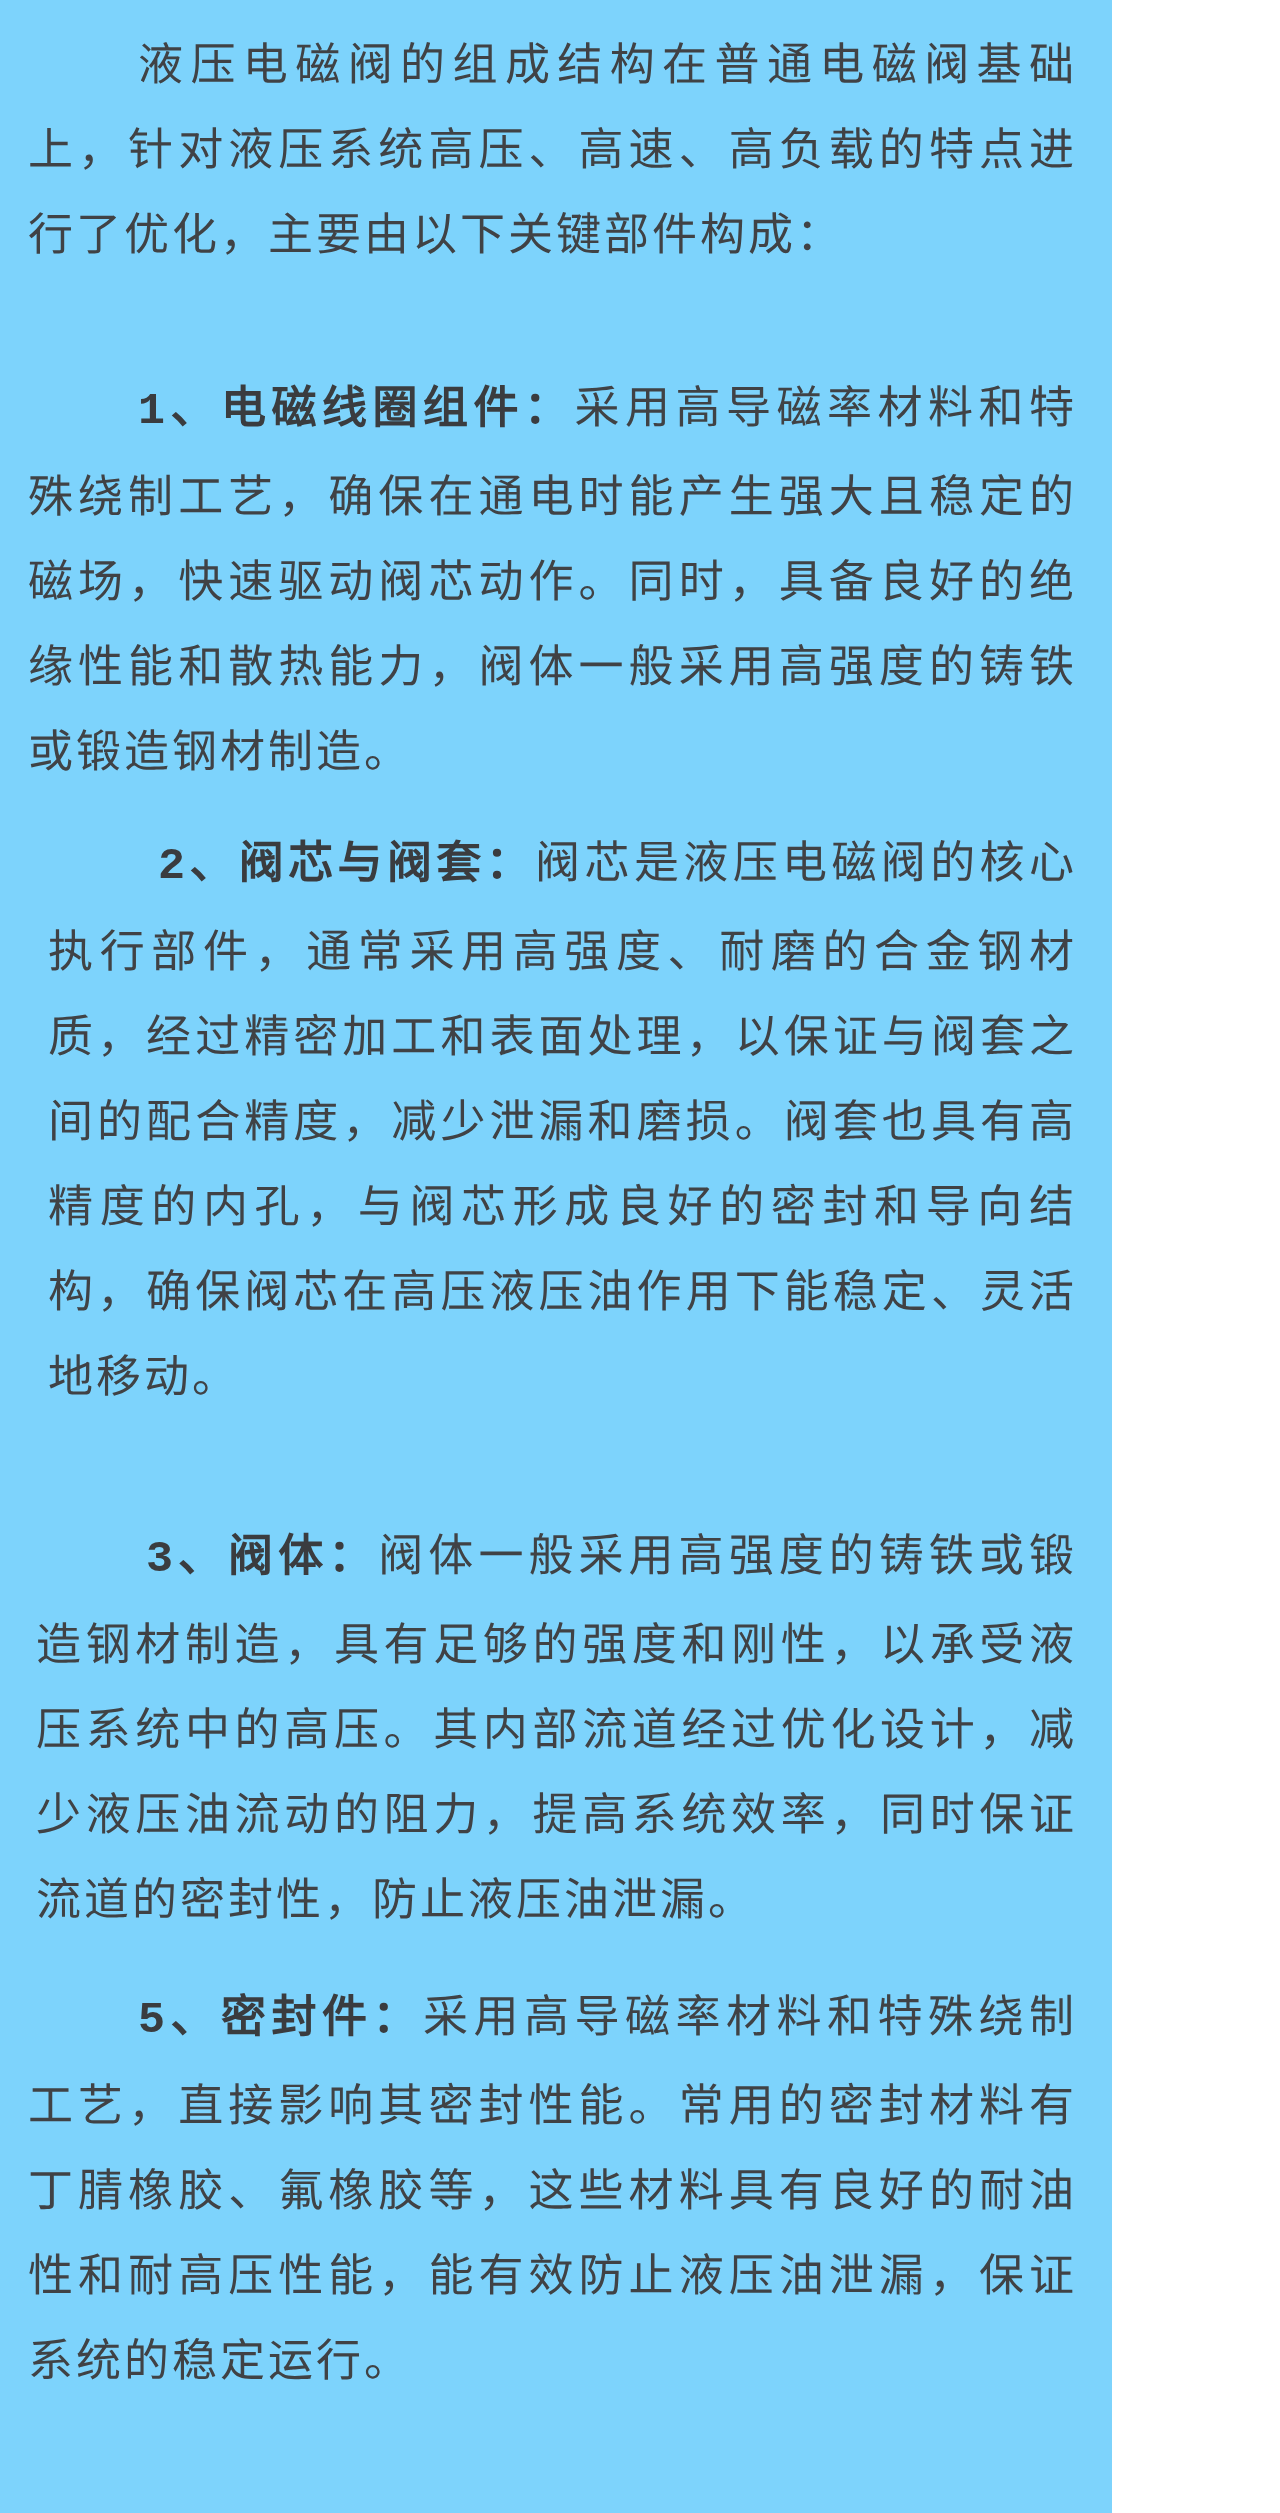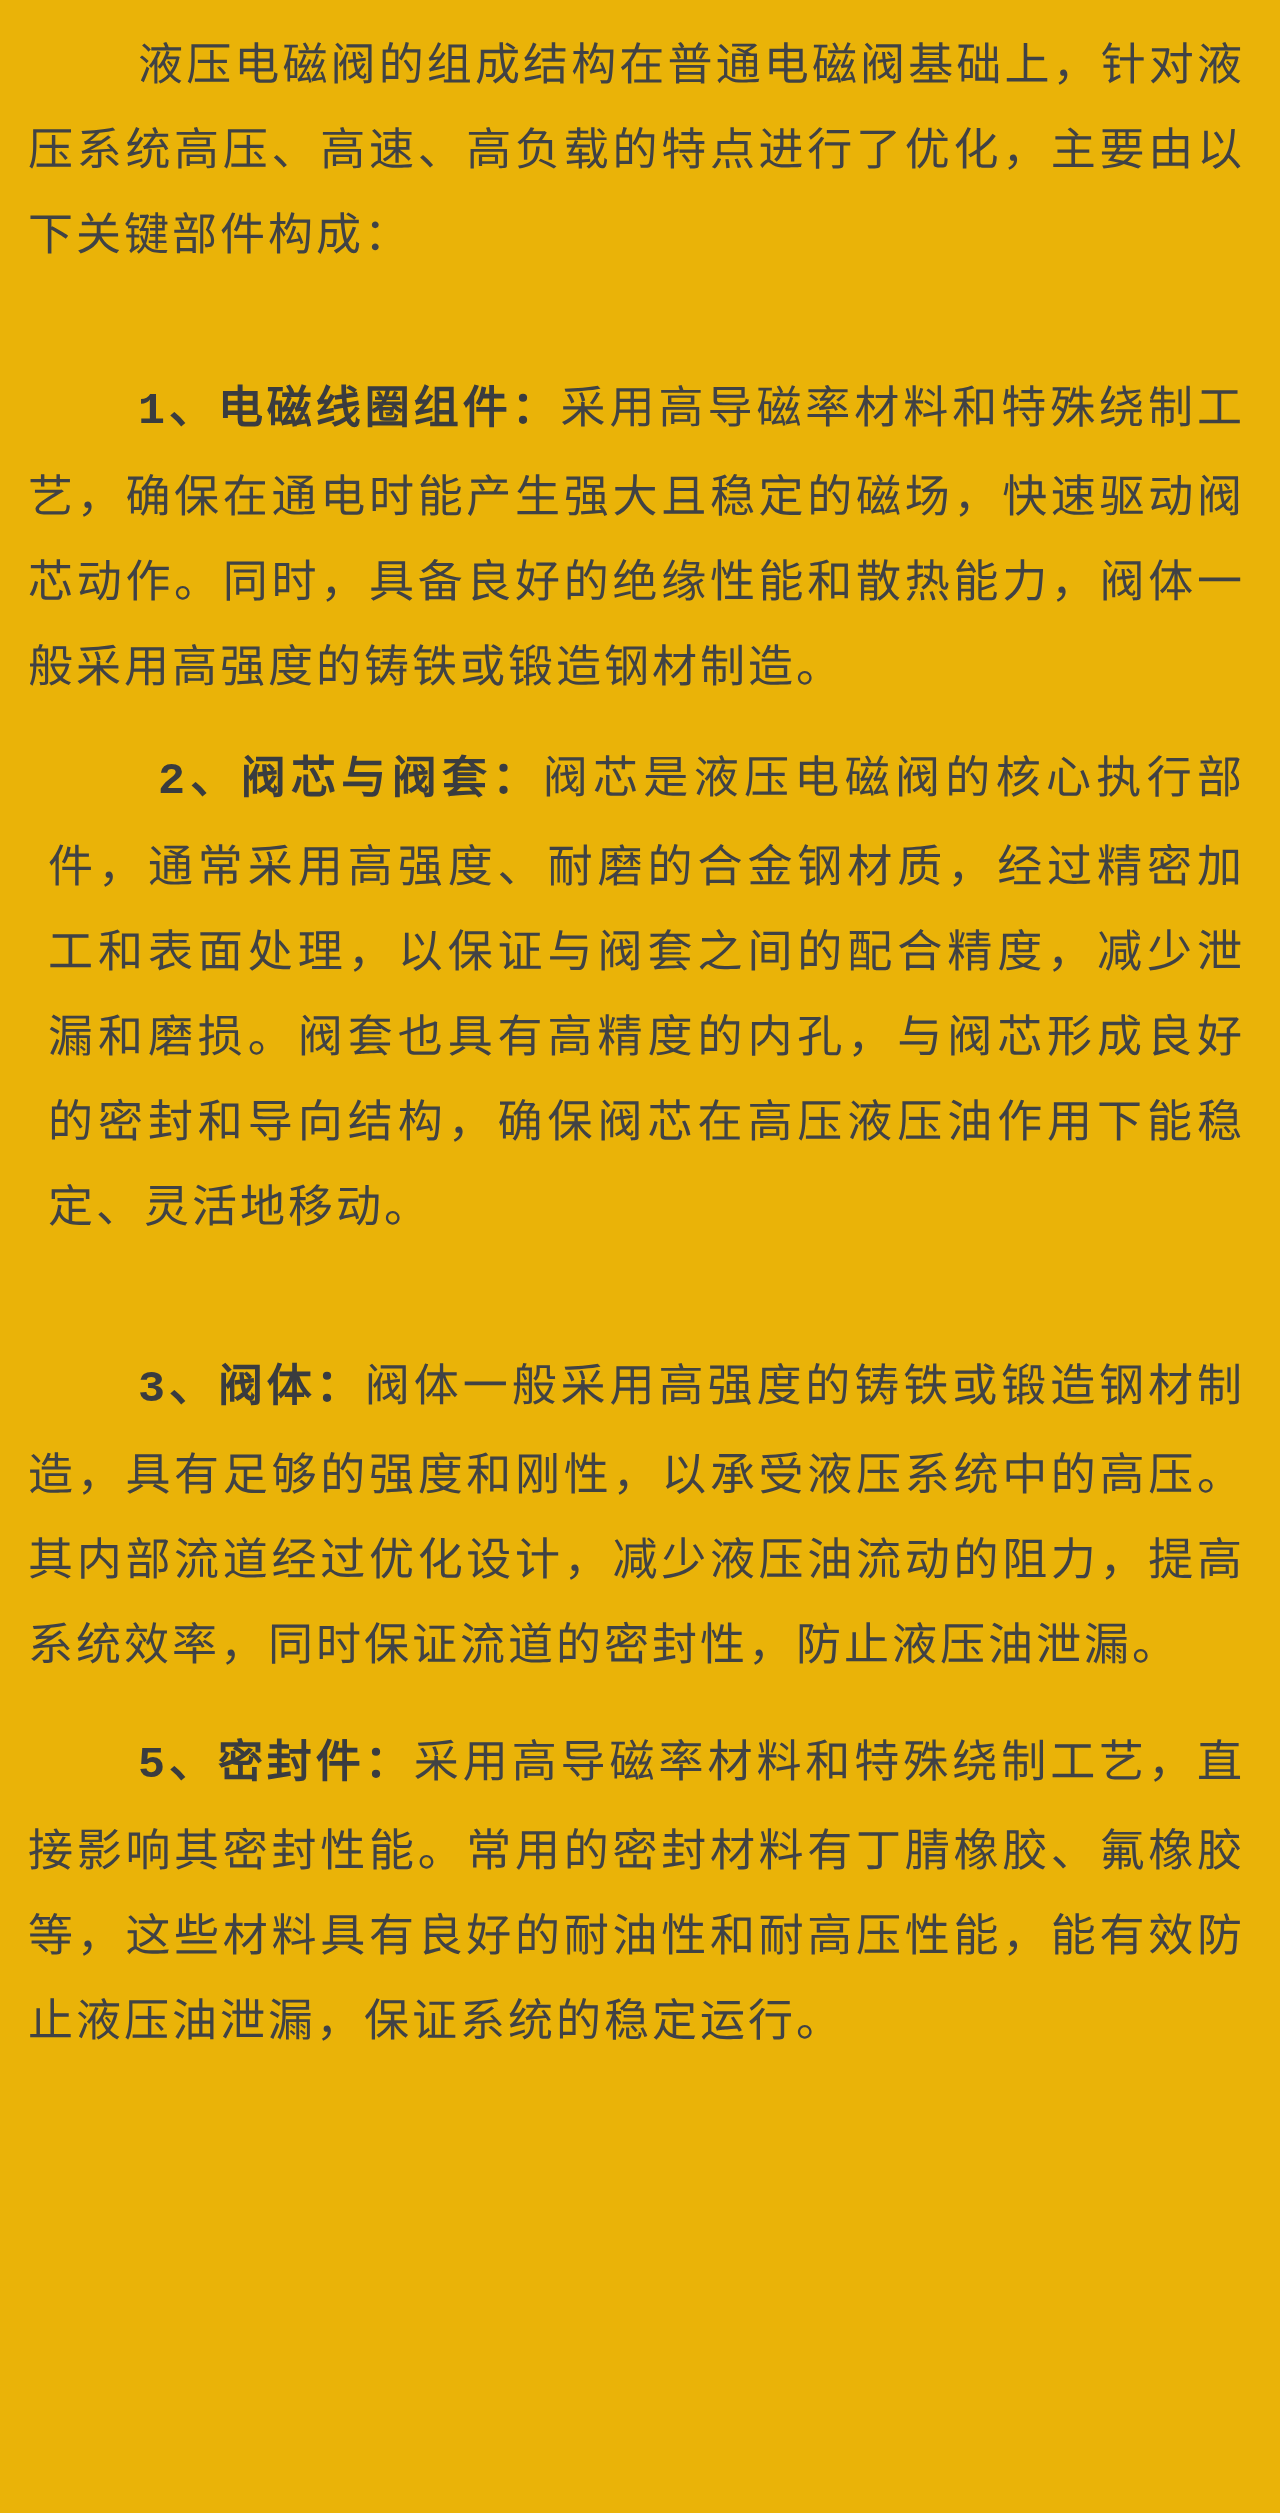--- a/index.html
+++ b/index.html
@@ -6,23 +6,23 @@
     margin: 0;
     padding: 0;
     background: #ffffff;
   }
   body {
     width: 1280px;
     font-family: "Liberation Sans", sans-serif;
   }
   .page {
     box-sizing: border-box;
-    width: 1280px;
+    width: 1112px;
     min-height: 2513px;
-    background: #eab308;
+    background: #7dd3fc;
   }
   .article {
     box-sizing: border-box;
     padding: 22px 35px 84px 28px;
   }
   .para {
     margin: 0;
     font-size: 45px;
     line-height: 85px;
     letter-spacing: 3px;
@@ -32,21 +32,21 @@
     font-weight: 400;
   }
   .para .label {
     font-weight: 700;
     color: #3a3c3f;
     font-family: Liberation Mono, monospace;
   }
   
   .s1 { margin-top: 88px; }
   .s2 { margin-top: 26px; margin-left: 20px; }
-  .s3 { margin-top: 94px; }
+  .s3 { margin-top: 94px; margin-left: 8px; }
   .s4 { margin-top: 25px; }
   .s5 { margin-top: 32px; }
 </style>
 </head>
 <body>
 
 <div class="page">
   <div class="article">
 
     <p class="para intro">液压电磁阀的组成结构在普通电磁阀基础上，针对液压系统高压、高速、高负载的特点进行了优化，主要由以下关键部件构成：</p>

